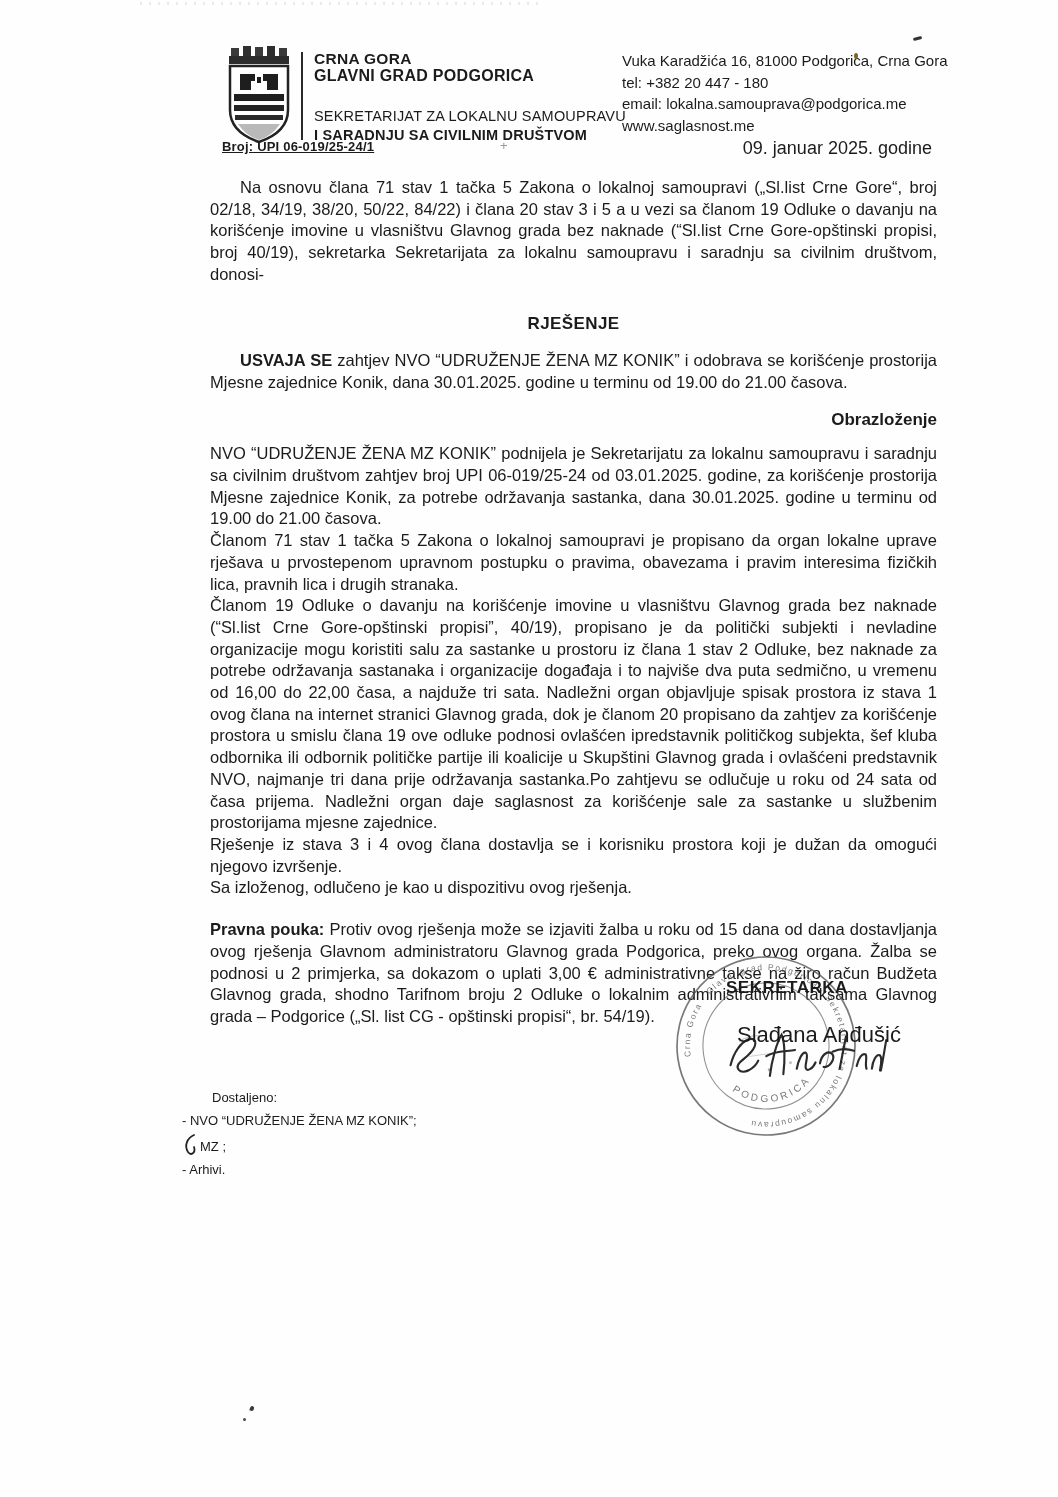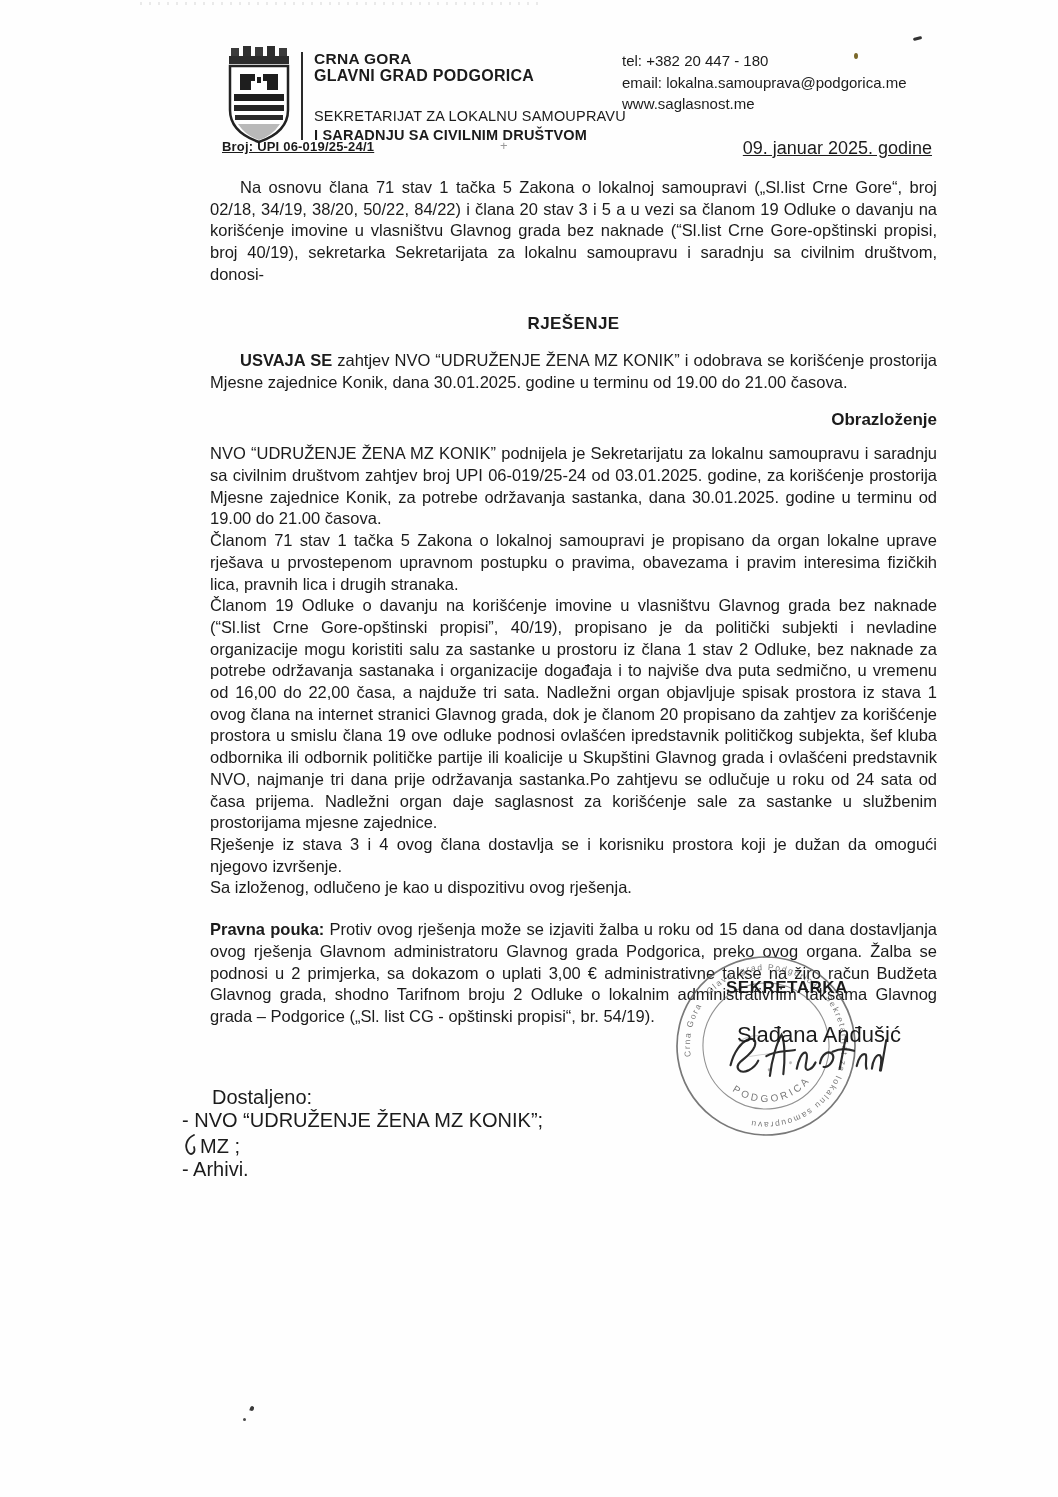--- a/index.html
+++ b/index.html
@@ -12,38 +12,38 @@
   
   .coa{left:226px;top:44px;width:66px;height:102px;}
   .hdr-divider{left:301px;top:52px;width:2px;height:88px;background:#2a2a2a;}
   .org{left:314px;top:50px;line-height:1.1;}
   .org .country{font-size:15.5px;font-weight:700;letter-spacing:.3px;}
   .org .city{font-size:16px;font-weight:700;margin-top:0;letter-spacing:.3px;}
   .org .dept1{font-size:14.5px;font-weight:400;margin-top:24px;letter-spacing:.2px;}
   .org .dept2{font-size:14.5px;font-weight:700;margin-top:3px;letter-spacing:.2px;}
   .contact{left:622px;top:50px;font-size:15px;line-height:21.5px;}
   .ref-number{left:222px;top:139px;font-size:13px;font-weight:700;letter-spacing:.2px;text-decoration:underline;}
-  .doc-date{top:138px;right:126px;font-size:18px;text-decoration:underline;}
+  .doc-date{top:138px;right:126px;font-size:18px;}
   
   .doc-main{left:210px;top:177px;width:727px;font-size:16.5px;line-height:21.7px;}
   .doc-main p{margin:0;text-align:justify;}
   .p-indent{text-indent:30px;}
   .doc-title{text-align:center;font-weight:700;font-size:17px;margin-top:27px;letter-spacing:.4px;}
   .p-decision{margin-top:16px !important;}
   .doc-subtitle{text-align:right;font-weight:700;font-size:17px;margin-top:15px;}
   .p-body-first{margin-top:13px !important;}
   .p-legal{margin-top:20px !important;}
   .bold{font-weight:700;}
   
   .sig-role{left:726px;top:978px;font-size:17px;font-weight:700;letter-spacing:.5px;}
   .sig-name{left:737px;top:1022px;font-size:22px;}
   .stamp{left:670px;top:950px;width:192px;height:192px;transform:rotate(-8deg);opacity:.88;}
   .scribble{left:718px;top:1022px;width:170px;height:72px;}
   
-  .dist{left:182px;top:1086px;font-size:20px;line-height:23px;}
+  .dist{left:182px;top:1086px;font-size:13px;line-height:23px;}
   .dist .label{margin-left:30px;}
   .dist-row{display:flex;align-items:flex-end;}
   .hand-mark{width:16px;height:26px;margin-right:2px;}
   
   .noise-top{left:140px;top:2px;width:400px;height:3px;opacity:.3;
     background:repeating-linear-gradient(90deg,#bbb 0 2px,transparent 2px 9px);}
   .reg-plus{left:500px;top:138px;font-size:13px;color:#999;}
   .speck-arrow{left:913px;top:37px;width:9px;height:3px;background:#333;border-radius:2px;transform:rotate(-14deg);}
   .speck-olive{left:854px;top:53px;width:4px;height:6px;background:#7a682a;border-radius:50%;}
   .speck-b1{left:250px;top:1406px;width:4px;height:5px;background:#3a3a3a;border-radius:50% 50% 50% 0;transform:rotate(20deg);}
@@ -78,20 +78,21 @@
 <div class="abs hdr-divider"></div>
 
 <div class="abs org">
   <div class="country">CRNA GORA</div>
   <div class="city">GLAVNI GRAD PODGORICA</div>
   <div class="dept1">SEKRETARIJAT ZA LOKALNU SAMOUPRAVU</div>
   <div class="dept2">I SARADNJU SA CIVILNIM DRUŠTVOM</div>
 </div>
 
 <div class="abs contact">
+  <div>Vuka Karadžića 16, 81000 Podgorica, Crna Gora</div>
   <div>tel: +382 20 447 - 180</div>
   <div>email: lokalna.samouprava@podgorica.me</div>
   <div>www.saglasnost.me</div>
 </div>
 
 <div class="abs ref-number">Broj: UPI 06-019/25-24/1</div>
 <div class="abs doc-date">09. januar 2025. godine</div>
 
 <div class="abs doc-main">
   <p class="p-indent">Na osnovu člana 71 stav 1 tačka 5 Zakona o lokalnoj samoupravi („Sl.list Crne Gore“, broj 02/18, 34/19, 38/20, 50/22, 84/22) i člana  20 stav 3 i 5 a u vezi sa članom 19  Odluke o davanju na korišćenje imovine u vlasništvu Glavnog grada bez naknade (“Sl.list Crne Gore-opštinski propisi, broj 40/19), sekretarka Sekretarijata za lokalnu samoupravu i saradnju sa civilnim društvom, donosi-</p>

